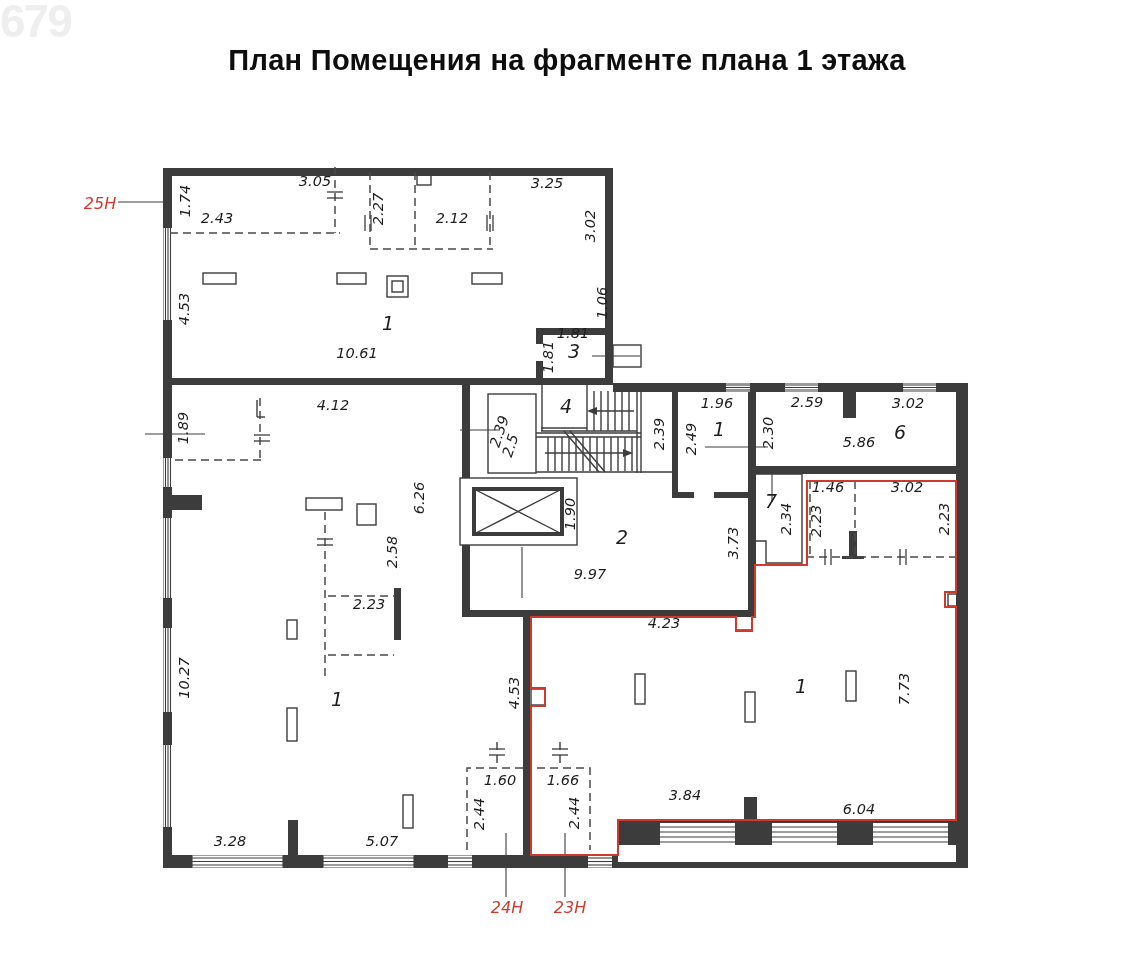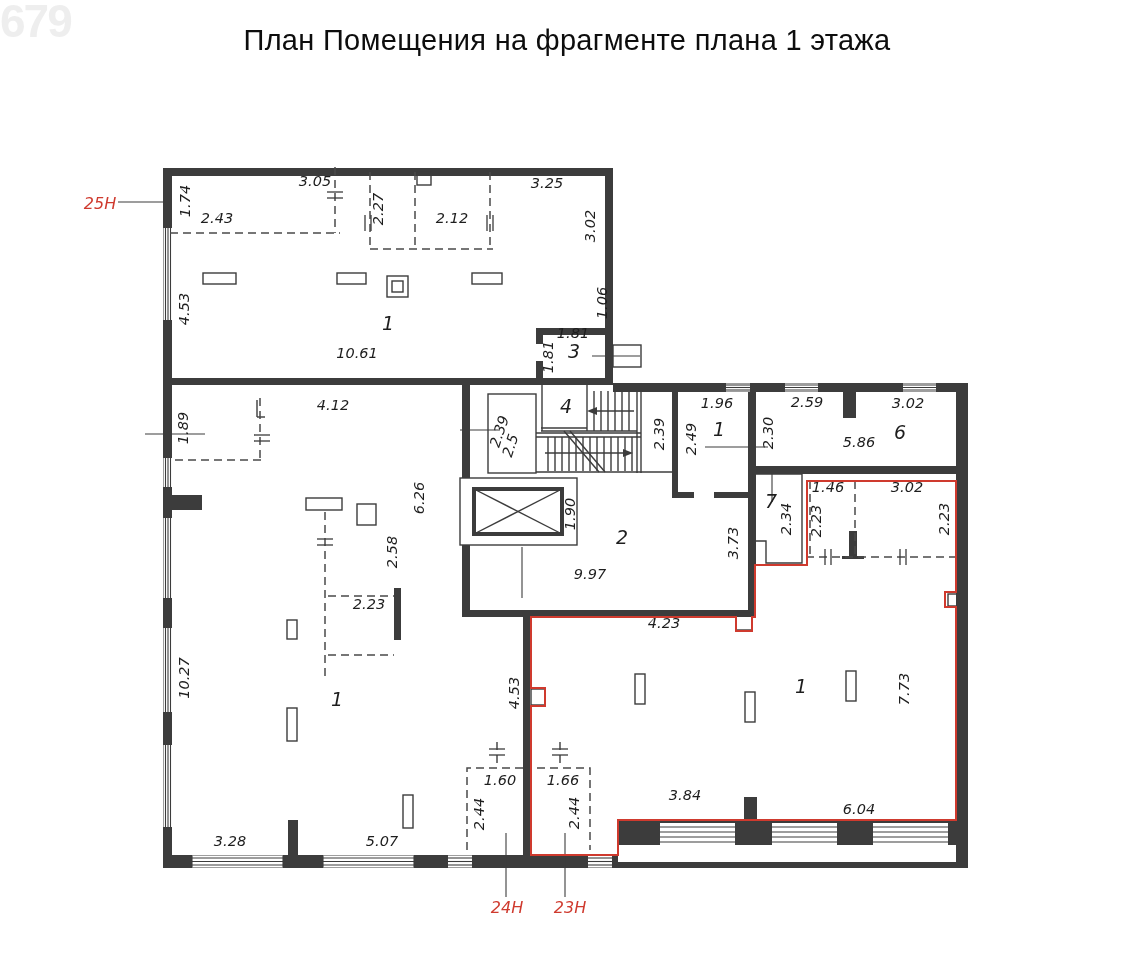--- a/index.html
+++ b/index.html
@@ -1,17 +1,17 @@
 <!DOCTYPE html>
 <html style="--red: #cf3a2e;"><head>
 <meta charset="utf-8">
 <style>
   html,body{margin:0;padding:0;background:#ffffff;}
   body{width:1134px;height:960px;position:relative;font-family:"Liberation Sans",sans-serif;overflow:hidden;}
-  .title{position:absolute;top:24px;left:0;width:100%;text-align:center;font-weight:normal;
+  .title{position:absolute;top:44px;left:0;width:100%;text-align:center;font-weight:bold;
          font-size:29px;color:#0d0d0d;letter-spacing:.3px;}
   .watermark{position:absolute;left:0;top:-6px;font-size:46px;font-weight:bold;
              color:rgba(90,90,90,0.10);letter-spacing:-2px;}
   svg.plan{position:absolute;left:0;top:0;}
   .dim{font-family:"DejaVu Sans",sans-serif;font-style:italic;font-size:14.5px;fill:#1e1e1e;text-anchor:middle;}
   .room{font-family:"DejaVu Sans",sans-serif;font-style:italic;font-size:19px;fill:#1e1e1e;text-anchor:middle;}
   .redlbl{font-family:"DejaVu Sans",sans-serif;font-style:italic;font-size:16px;fill:var(--red,#cf3a2e);text-anchor:middle;}
   .walls{fill:#3c3c3c;stroke:none;}
   .thin{fill:none;stroke:#3c3c3c;stroke-width:1.4;}
   .thick{fill:none;stroke:#3c3c3c;stroke-width:4;}

